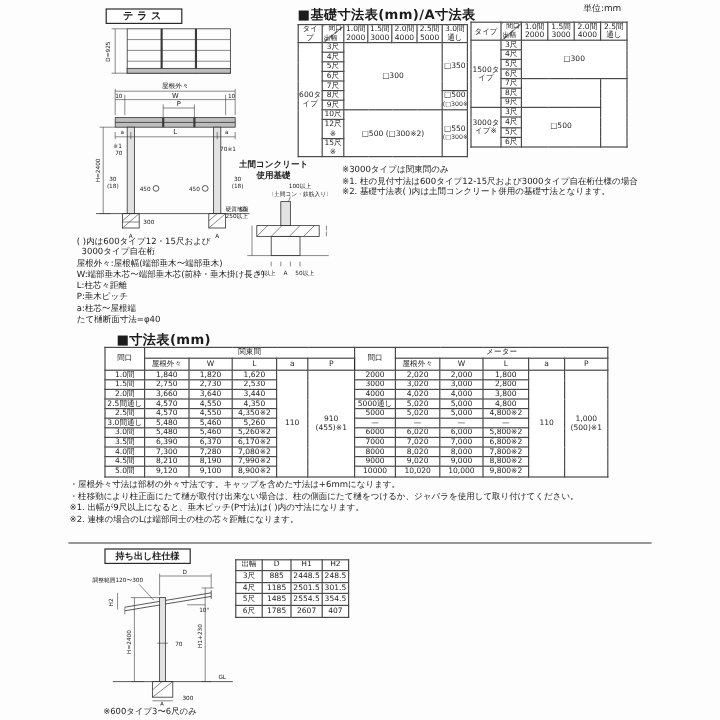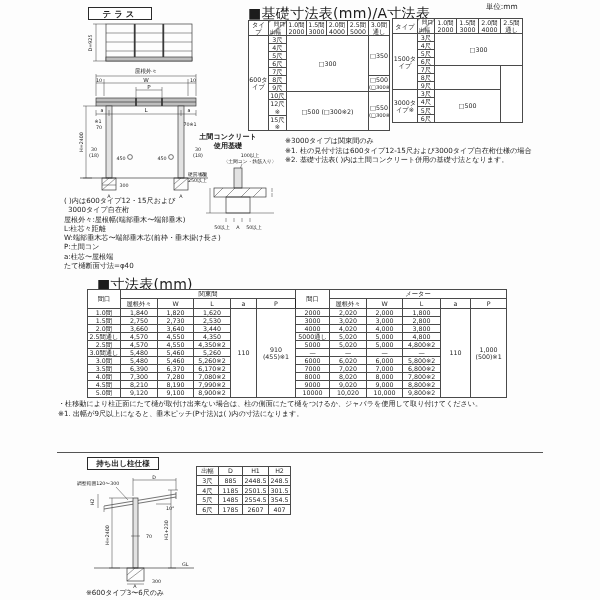--- a/index.html
+++ b/index.html
@@ -1,19 +1,19 @@
 <!DOCTYPE html>
 <html><head>
 <meta charset="utf-8">
 <style>
 *{margin:0;padding:0;box-sizing:border-box}
 html,body{width:600px;height:600px}
 body{position:relative;background:#fdfdfd;color:#1c1c1c;font-family:"DejaVu Sans","Liberation Sans",sans-serif;overflow:hidden}
 .abs{position:absolute}
-.ttl{font-size:14px;font-weight:normal;letter-spacing:.3px}
+.ttl{font-size:11px;font-weight:bold;letter-spacing:.3px}
 .boxlbl{border:1.3px solid #2a2a2a;text-align:center;font-weight:bold;background:#fff}
 .lines div{white-space:nowrap}
 table{border-collapse:collapse;table-layout:fixed;background:#fff}
 .grid{border:1.7px solid #222}
 .grid th,.grid td{border:1px solid #4a4a4a;font-size:6.3px;font-weight:normal;line-height:1.12;padding:0;text-align:center;overflow:hidden}
 .hb{border-top:1.7px solid #222 !important}
 .vb{border-left:1.7px solid #222 !important}
 .corner{position:relative;background:linear-gradient(to bottom right,transparent 48%,#555 48%,#555 52%,transparent 52%)}
 .corner .ct{position:absolute;top:0;right:1px;font-size:5.6px}
 .corner .cb{position:absolute;bottom:0;left:1px;font-size:5.6px}
@@ -102,23 +102,23 @@
   <line class="thin" x1="24" y1="119" x2="38" y2="119"></line>
   <text class="s5" x="46" y="121" text-anchor="middle">300</text>
   <text class="s5" x="31" y="132" text-anchor="middle">A</text>
   <text class="s5" x="103" y="132" text-anchor="middle">A</text>
 </svg>
 
 <div class="abs lines" style="left:64px;top:196px;font-size:7.1px;line-height:9.3px">
   <div>( )内は600タイプ12・15尺および</div>
   <div style="padding-left:4px">3000タイプ自在桁</div>
   <div>屋根外々:屋根幅(端部垂木〜端部垂木)</div>
+  <div>W:端部垂木芯〜端部垂木芯(前枠・垂木掛け長さ)</div>
   <div>L:柱芯々距離</div>
-  <div>W:端部垂木芯〜端部垂木芯(前枠・垂木掛け長さ)</div>
-  <div>P:土間コン</div>
+  <div>P:垂木ピッチ</div>
   <div>a:柱芯〜屋根端</div>
   <div>たて樋断面寸法=φ40</div>
 </div>
 
 <div class="abs" style="left:186px;top:133px;width:84px;text-align:center;font-size:7.1px;font-weight:bold;line-height:8.6px">
   <div>土間コンクリート</div>
   <div>使用基礎</div>
 </div>
 <svg class="abs" style="left:186px;top:150px" width="104" height="84" viewBox="0 0 104 84">
   <text class="s5" x="64" y="7" text-anchor="middle">100以上</text>
@@ -427,22 +427,24 @@
         <td>8,900※2</td>
         <td class="vb">10000</td>
         <td>10,020</td>
         <td>10,000</td>
         <td>9,800※2</td>
       </tr>
 </tbody>
   </table>
 
 <div class="abs lines note" style="left:58px;top:399px">
+  <div>・屋根外々寸法は部材の外々寸法です。キャップを含めた寸法は+6mmになります。</div>
   <div>・柱移動により柱正面にたて樋が取付け出来ない場合は、柱の側面にたて樋をつけるか、ジャバラを使用して取り付けてください。</div>
   <div>※1. 出幅が9尺以上になると、垂木ピッチ(P寸法)は( )内の寸法になります。</div>
+  <div>※2. 連棟の場合のLは端部同士の柱の芯々距離になります。</div>
 </div>
 
 <div class="abs divider" style="left:57px;top:452px;width:486px;height:0"></div>
 
 <div class="abs boxlbl" style="left:87px;top:457px;width:72px;height:13px;font-size:7.6px;line-height:12px"><span>持ち出し柱仕様</span></div>
 
 <svg class="abs" style="left:76px;top:472px" width="132" height="116" viewBox="0 0 132 116">
   <text class="s5" x="1" y="13">調整範囲120〜300</text>
   <line class="thin" x1="40" y1="15" x2="52" y2="28"></line>
   <line class="thin" x1="57" y1="8" x2="100" y2="8"></line>

